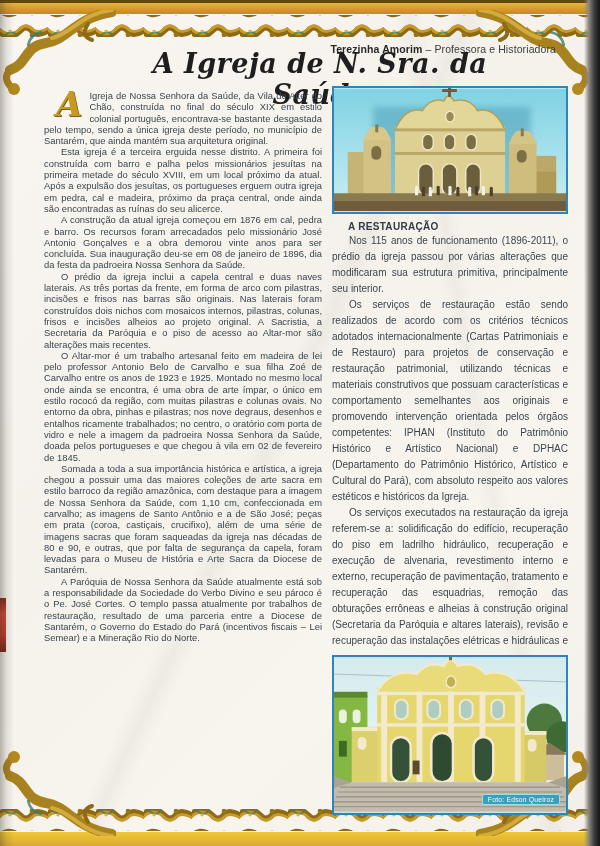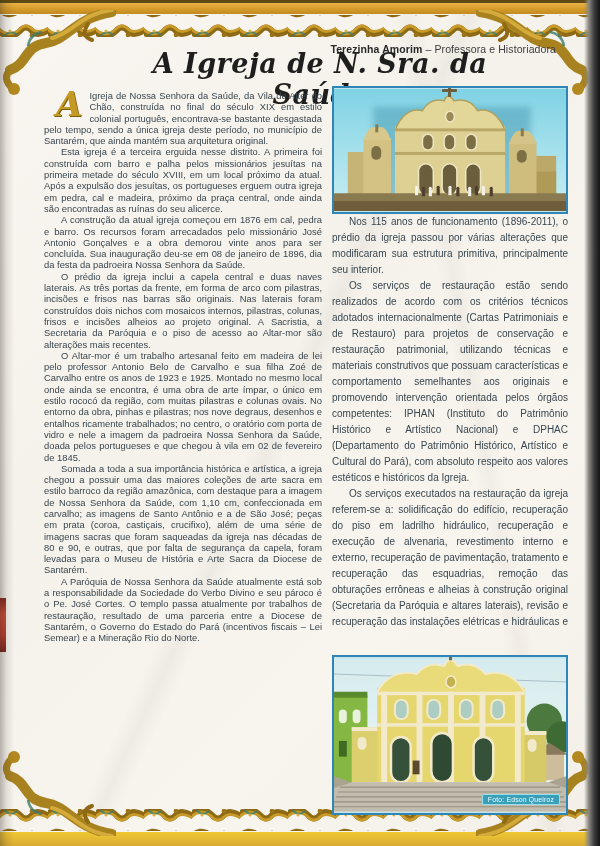--- a/index.html
+++ b/index.html
@@ -236,20 +236,21 @@
             <rect x="124.4" y="102" width="3.2" height="7"></rect>
           <circle cx="145" cy="100" r="1.6"></circle>
             <rect x="143.4" y="101" width="3.2" height="7"></rect>
           <circle cx="160" cy="101" r="1.6"></circle>
             <rect x="158.4" y="102" width="3.2" height="7"></rect>
         </g>
       </g>
     </svg>
   </div>
 
+  <div class="restoration-heading">A RESTAURAÇÃO</div>
   <div class="text">
     <p>Nos 115 anos de funcionamento (1896-2011), o prédio da igreja passou por várias alterações que modificaram sua estrutura primitiva, principalmente seu interior.</p>
     <p>Os serviços de restauração estão sendo realizados de acordo com os critérios técnicos adotados internacionalmente (Cartas Patrimoniais e de Restauro) para projetos de conservação e restauração patrimonial, utilizando técnicas e materiais construtivos que possuam características e comportamento semelhantes aos originais e promovendo intervenção orientada pelos órgãos competentes: IPHAN (Instituto do Patrimônio Histórico e Artístico Nacional) e DPHAC (Departamento do Patrimônio Histórico, Artístico e Cultural do Pará), com absoluto respeito aos valores estéticos e históricos da Igreja.</p>
     <p>Os serviços executados na restauração da igreja referem-se a: solidificação do edifício, recuperação do piso em ladrilho hidráulico, recuperação e execução de alvenaria, revestimento interno e externo, recuperação de pavimentação, tratamento e recuperação das esquadrias, remoção das obturações errôneas e alheias à construção original (Secretaria da Paróquia e altares laterais), revisão e recuperação das instalações elétricas e hidráulicas e restauração de elementos decorativos e do Altar-mor, substituindo as peças faltantes e danificadas por similares, ressaltando a originalidade dos frisos e os desenhos estilizados do móvel artístico rococó.</p>
   </div>
 </div>
 
 <div class="photo2-wrap">
   <div class="photo-frame" style="position:relative">
     <svg viewBox="0 0 236 156" width="232" height="156">

